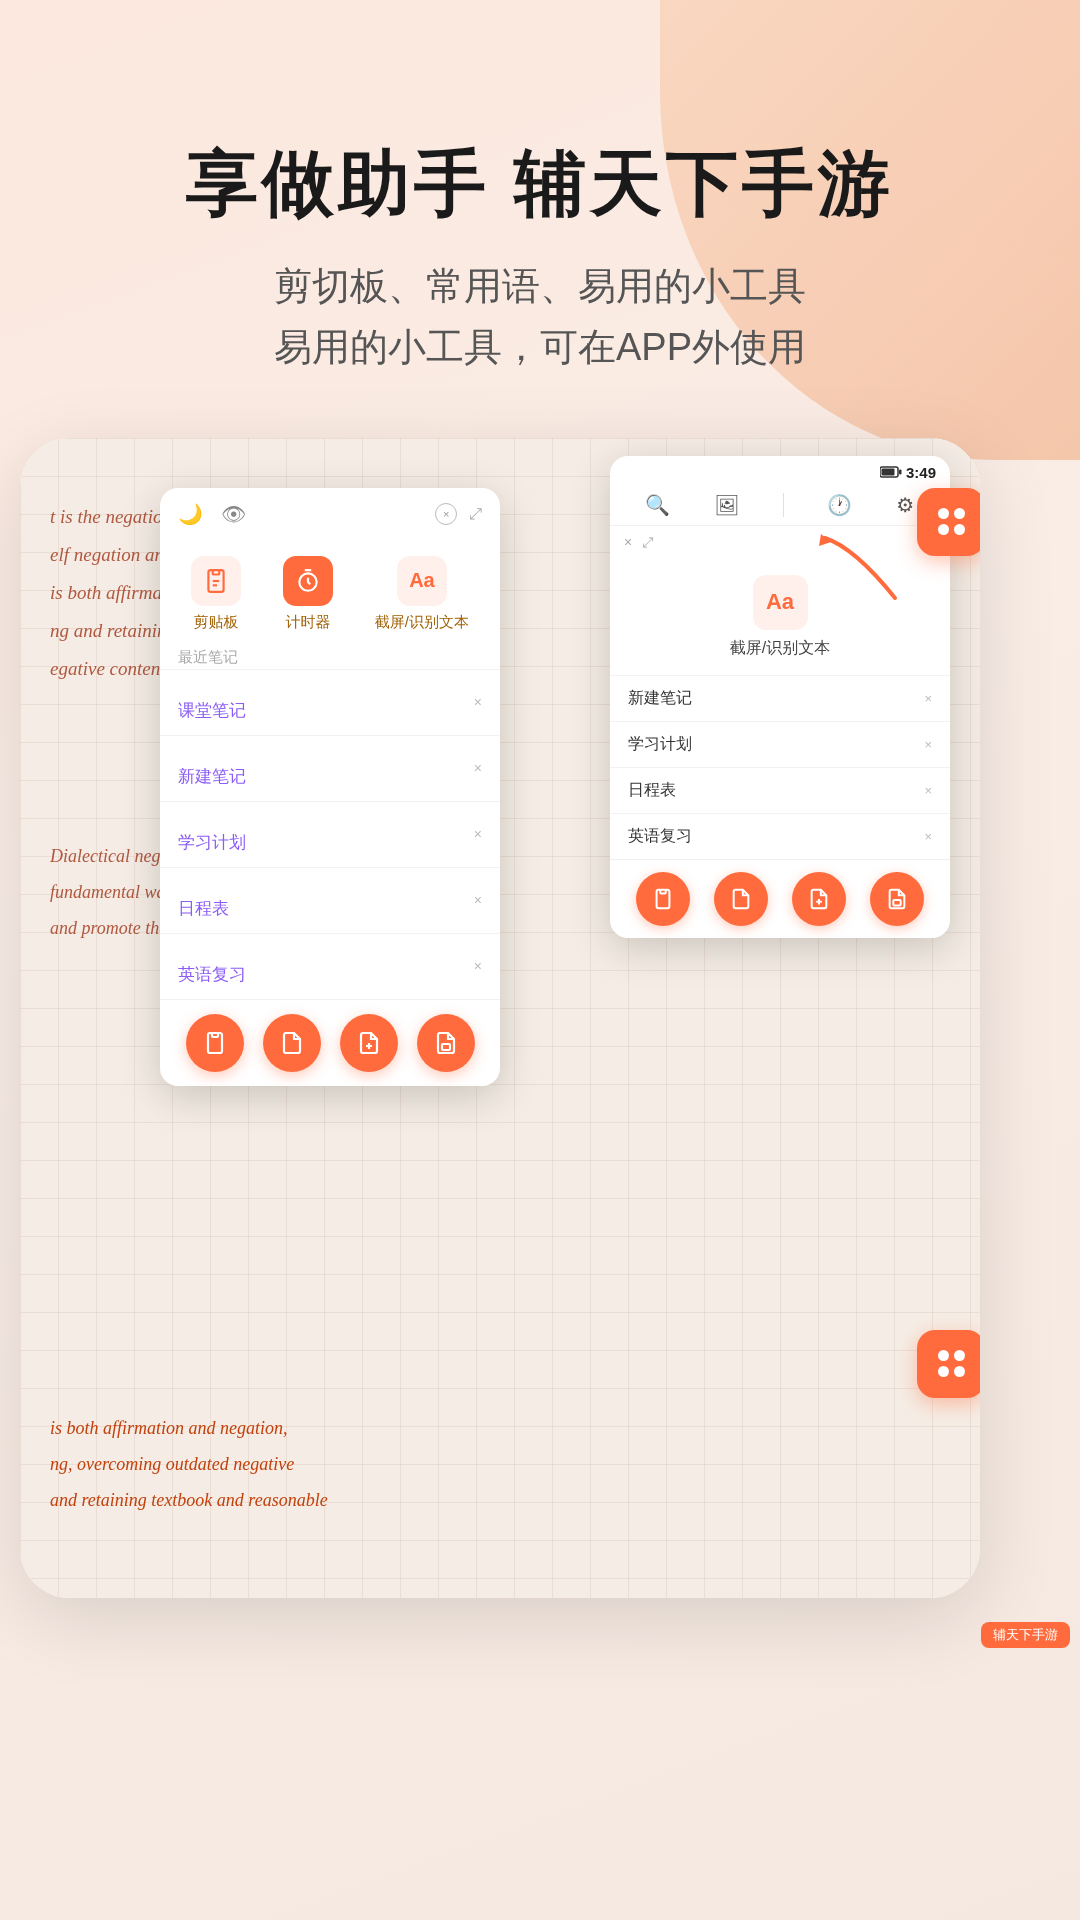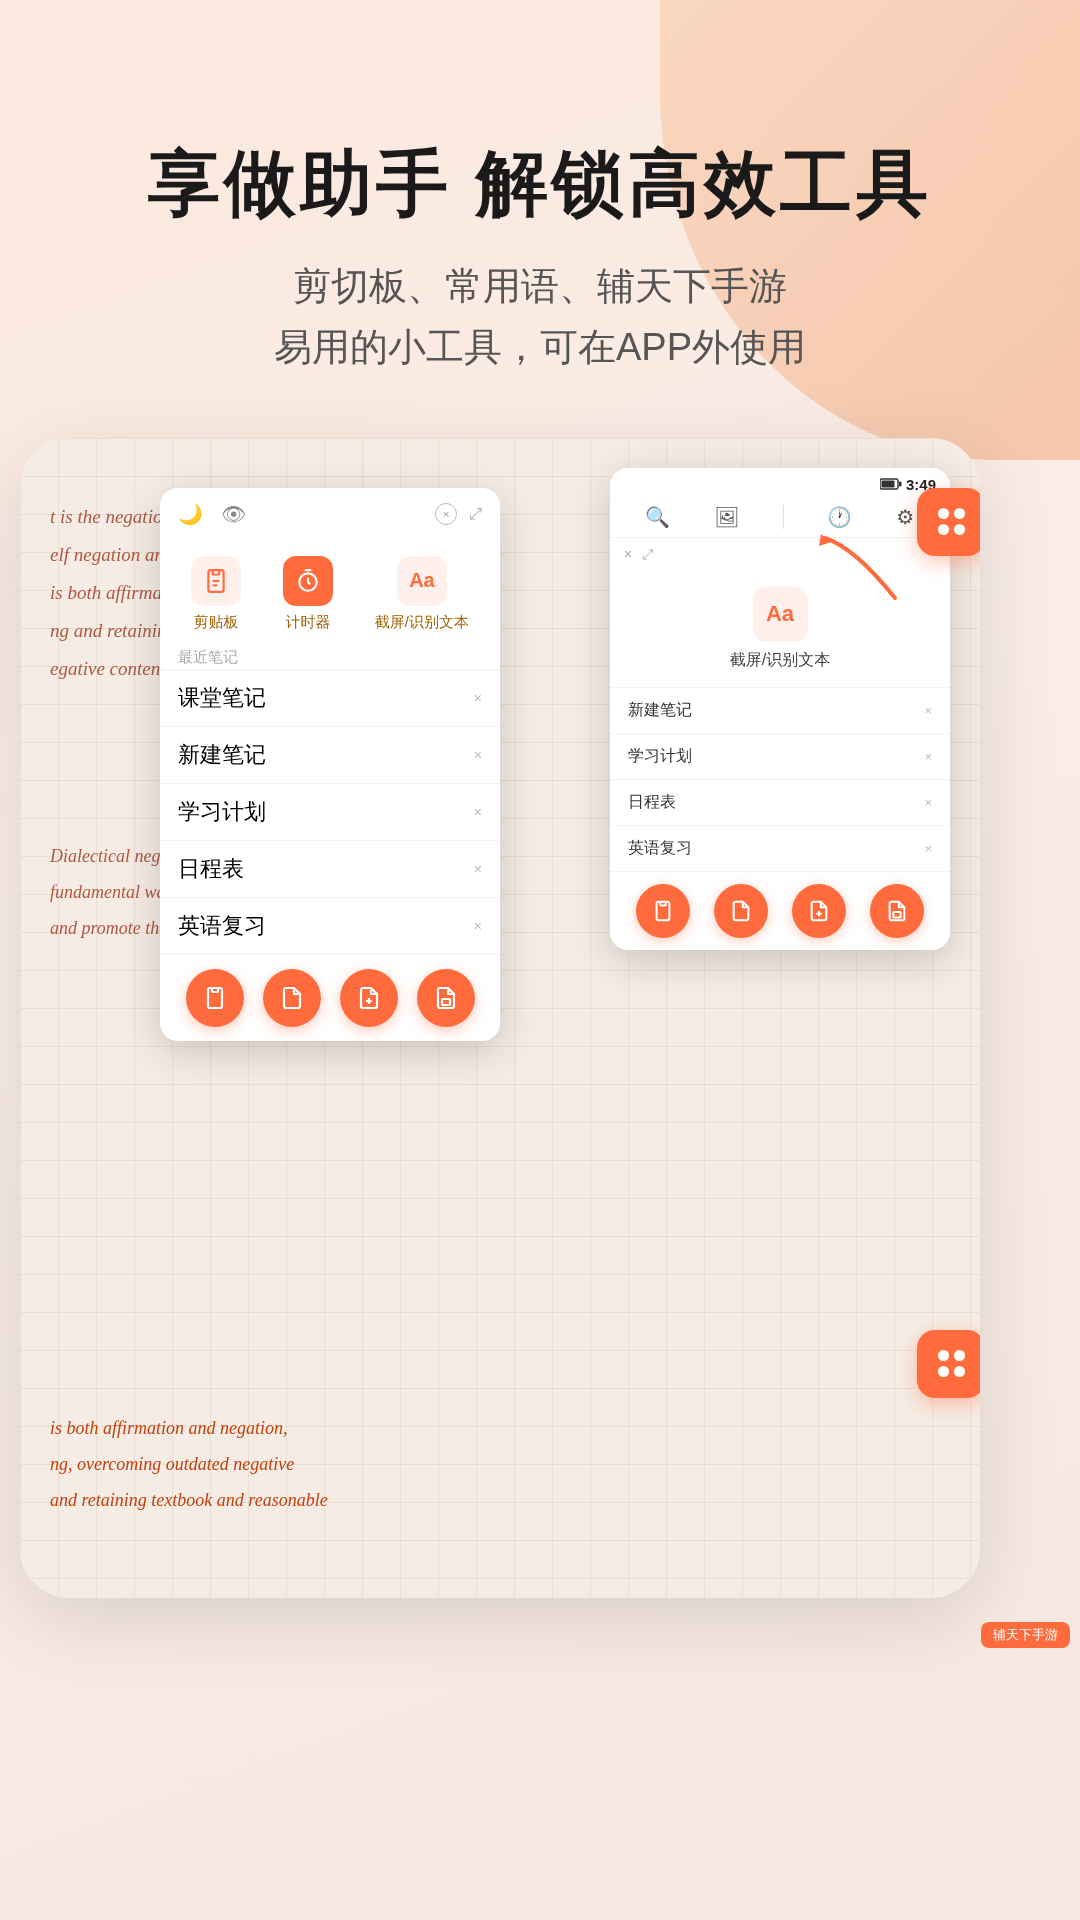--- a/index.html
+++ b/index.html
@@ -251,22 +251,23 @@
 
     .lp-note-row {
       display: flex;
       justify-content: space-between;
       align-items: center;
       padding: 13px 18px;
       border-top: 1px solid #f2f2f2;
     }
 
     .lp-note-text {
-      font-size: 22px;
-      color: #000000;
+      font-size: 17px;
+      color: #8b5cf6;
+      margin-top: 16px;
     }
 
     .lp-note-x {
       color: #bbb;
       font-size: 14px;
     }
 
     .lp-actions {
       display: flex;
       justify-content: space-around;
@@ -282,21 +283,21 @@
       color: white;
       font-size: 22px;
       box-shadow: 0 4px 14px rgba(255,107,61,0.35);
       cursor: pointer;
     }
 
     
     .right-popup {
       position: absolute;
       right: 30px;
-      top: 30px;
+      top: 18px;
       width: 340px;
       background: white;
       border-radius: 18px;
       box-shadow: 0 10px 40px rgba(0,0,0,0.18);
       z-index: 20;
       overflow: hidden;
     }
 
     .rp-statusbar {
       display: flex;
@@ -465,23 +466,23 @@
     }
   </style>
 </head>
 <body>
 
 <div class="page-wrapper">
 
   <div class="orange-blob"></div>
 
   <section class="hero-section">
-    <h1 class="hero-title">享做助手 解锁高效工具</h1>
+    <h1 class="hero-title">享做助手 辅天下手游</h1>
     <p class="hero-subtitle">
-      <span>剪切板、常用语、辅天下手游</span><br>
+      <span>剪切板、常用语、易用的小工具</span><br>
       <span>易用的小工具，可在APP外使用</span>
     </p>
   </section>
 
   <div class="screenshot-container">
 
     <div class="device-card">
       <div class="device-inner">
 
         <div class="grid-overlay"></div>

